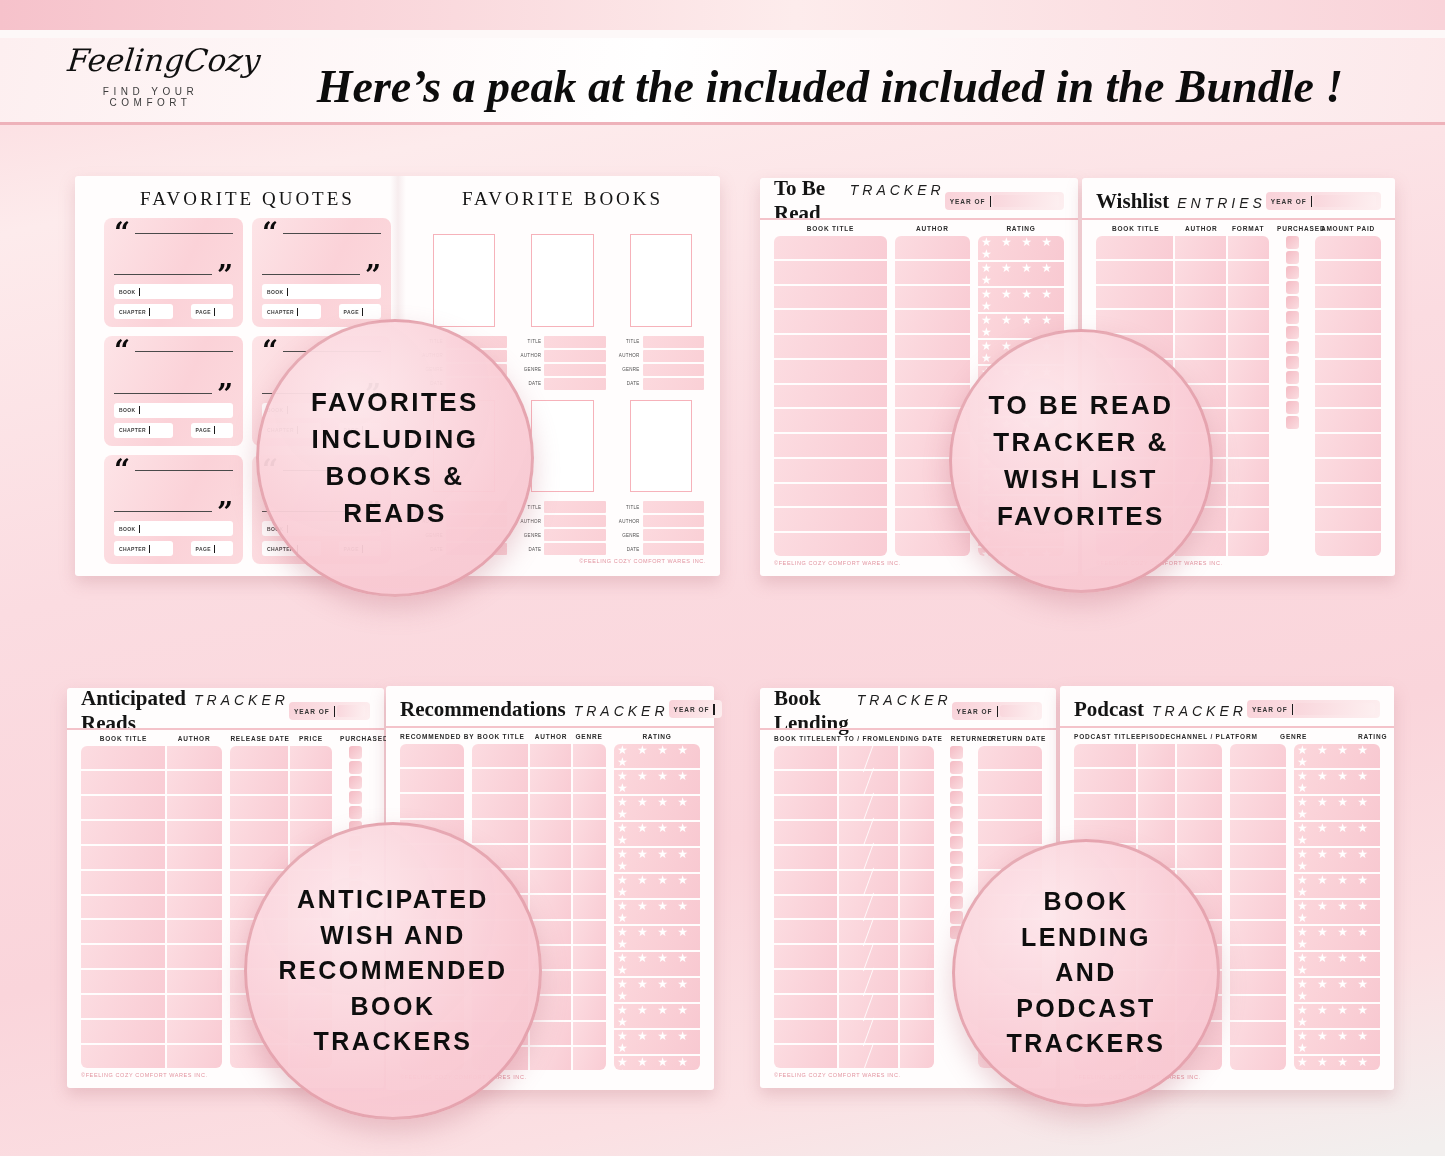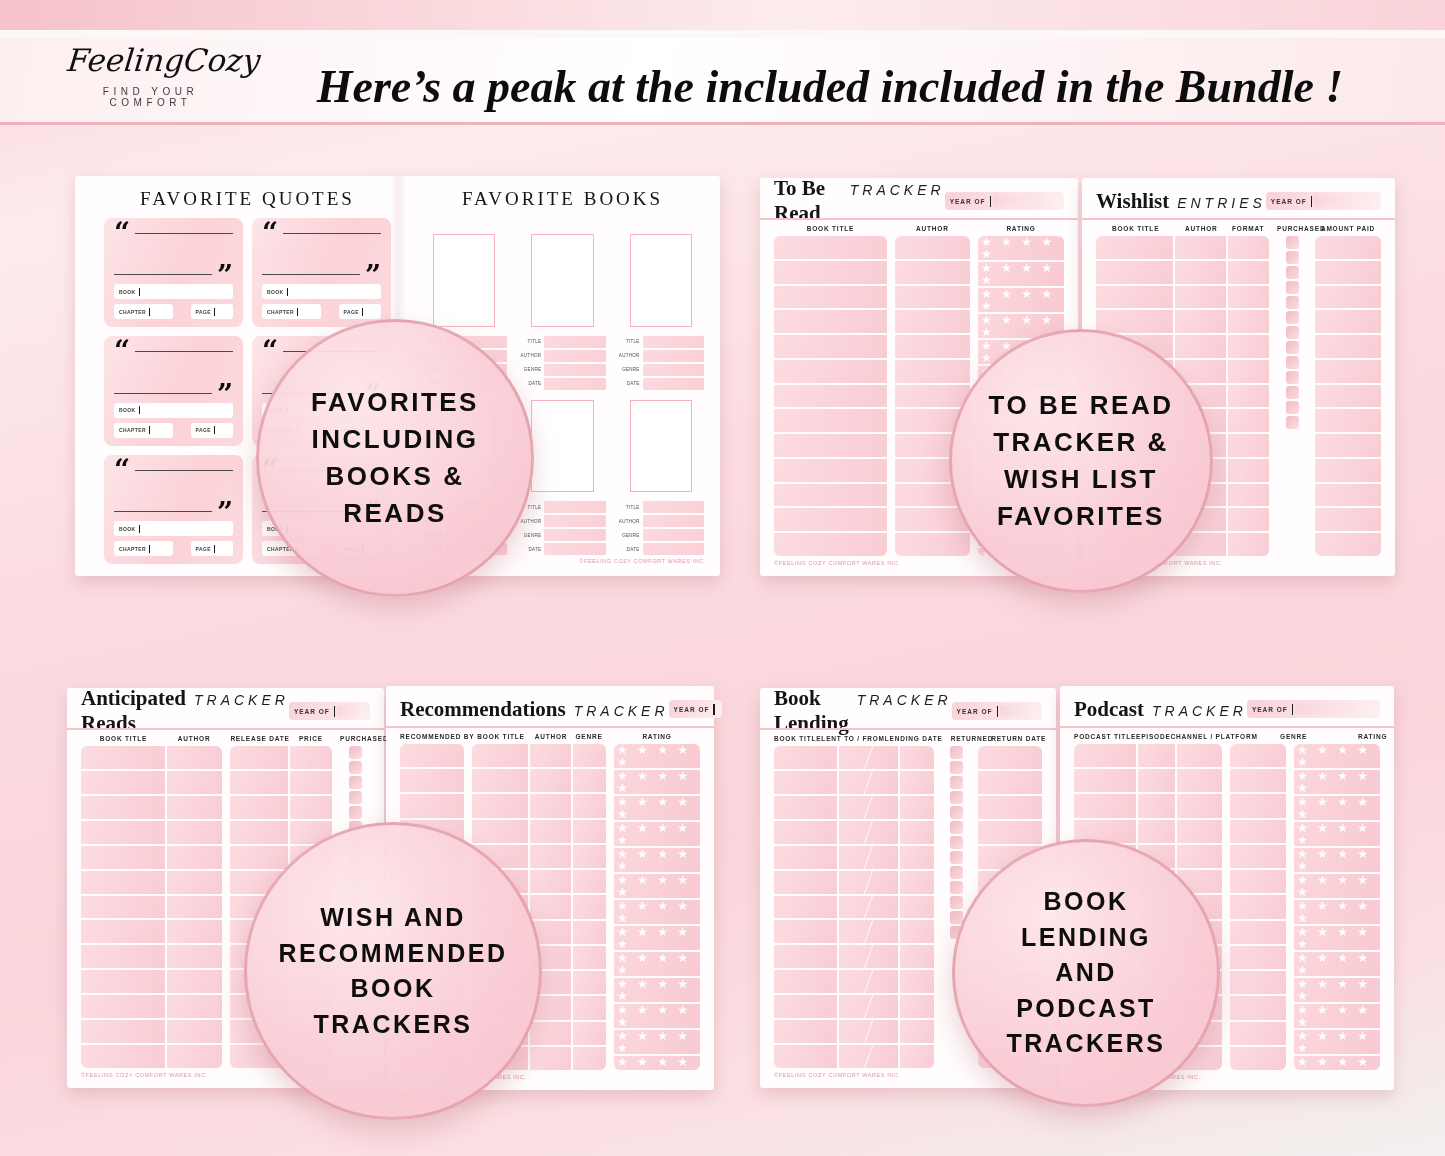--- a/index.html
+++ b/index.html
@@ -1390,20 +1390,21 @@
       <p>BOOKS &amp;</p>
       <p>READS</p>
     </div>
     <div class="overlay" style="left: 949px; top: 329px; width: 258px; height: 258px;">
       <p>TO BE READ</p>
       <p>TRACKER &amp;</p>
       <p>WISH LIST</p>
       <p>FAVORITES</p>
     </div>
     <div class="overlay small" style="left: 244px; top: 822px; width: 292px; height: 292px;">
+      <p>ANTICIPATED</p>
       <p>WISH AND</p>
       <p>RECOMMENDED</p>
       <p>BOOK</p>
       <p>TRACKERS</p>
     </div>
     <div class="overlay small" style="left: 952px; top: 839px; width: 262px; height: 262px;">
       <p>BOOK</p>
       <p>LENDING</p>
       <p>AND</p>
       <p>PODCAST</p>

